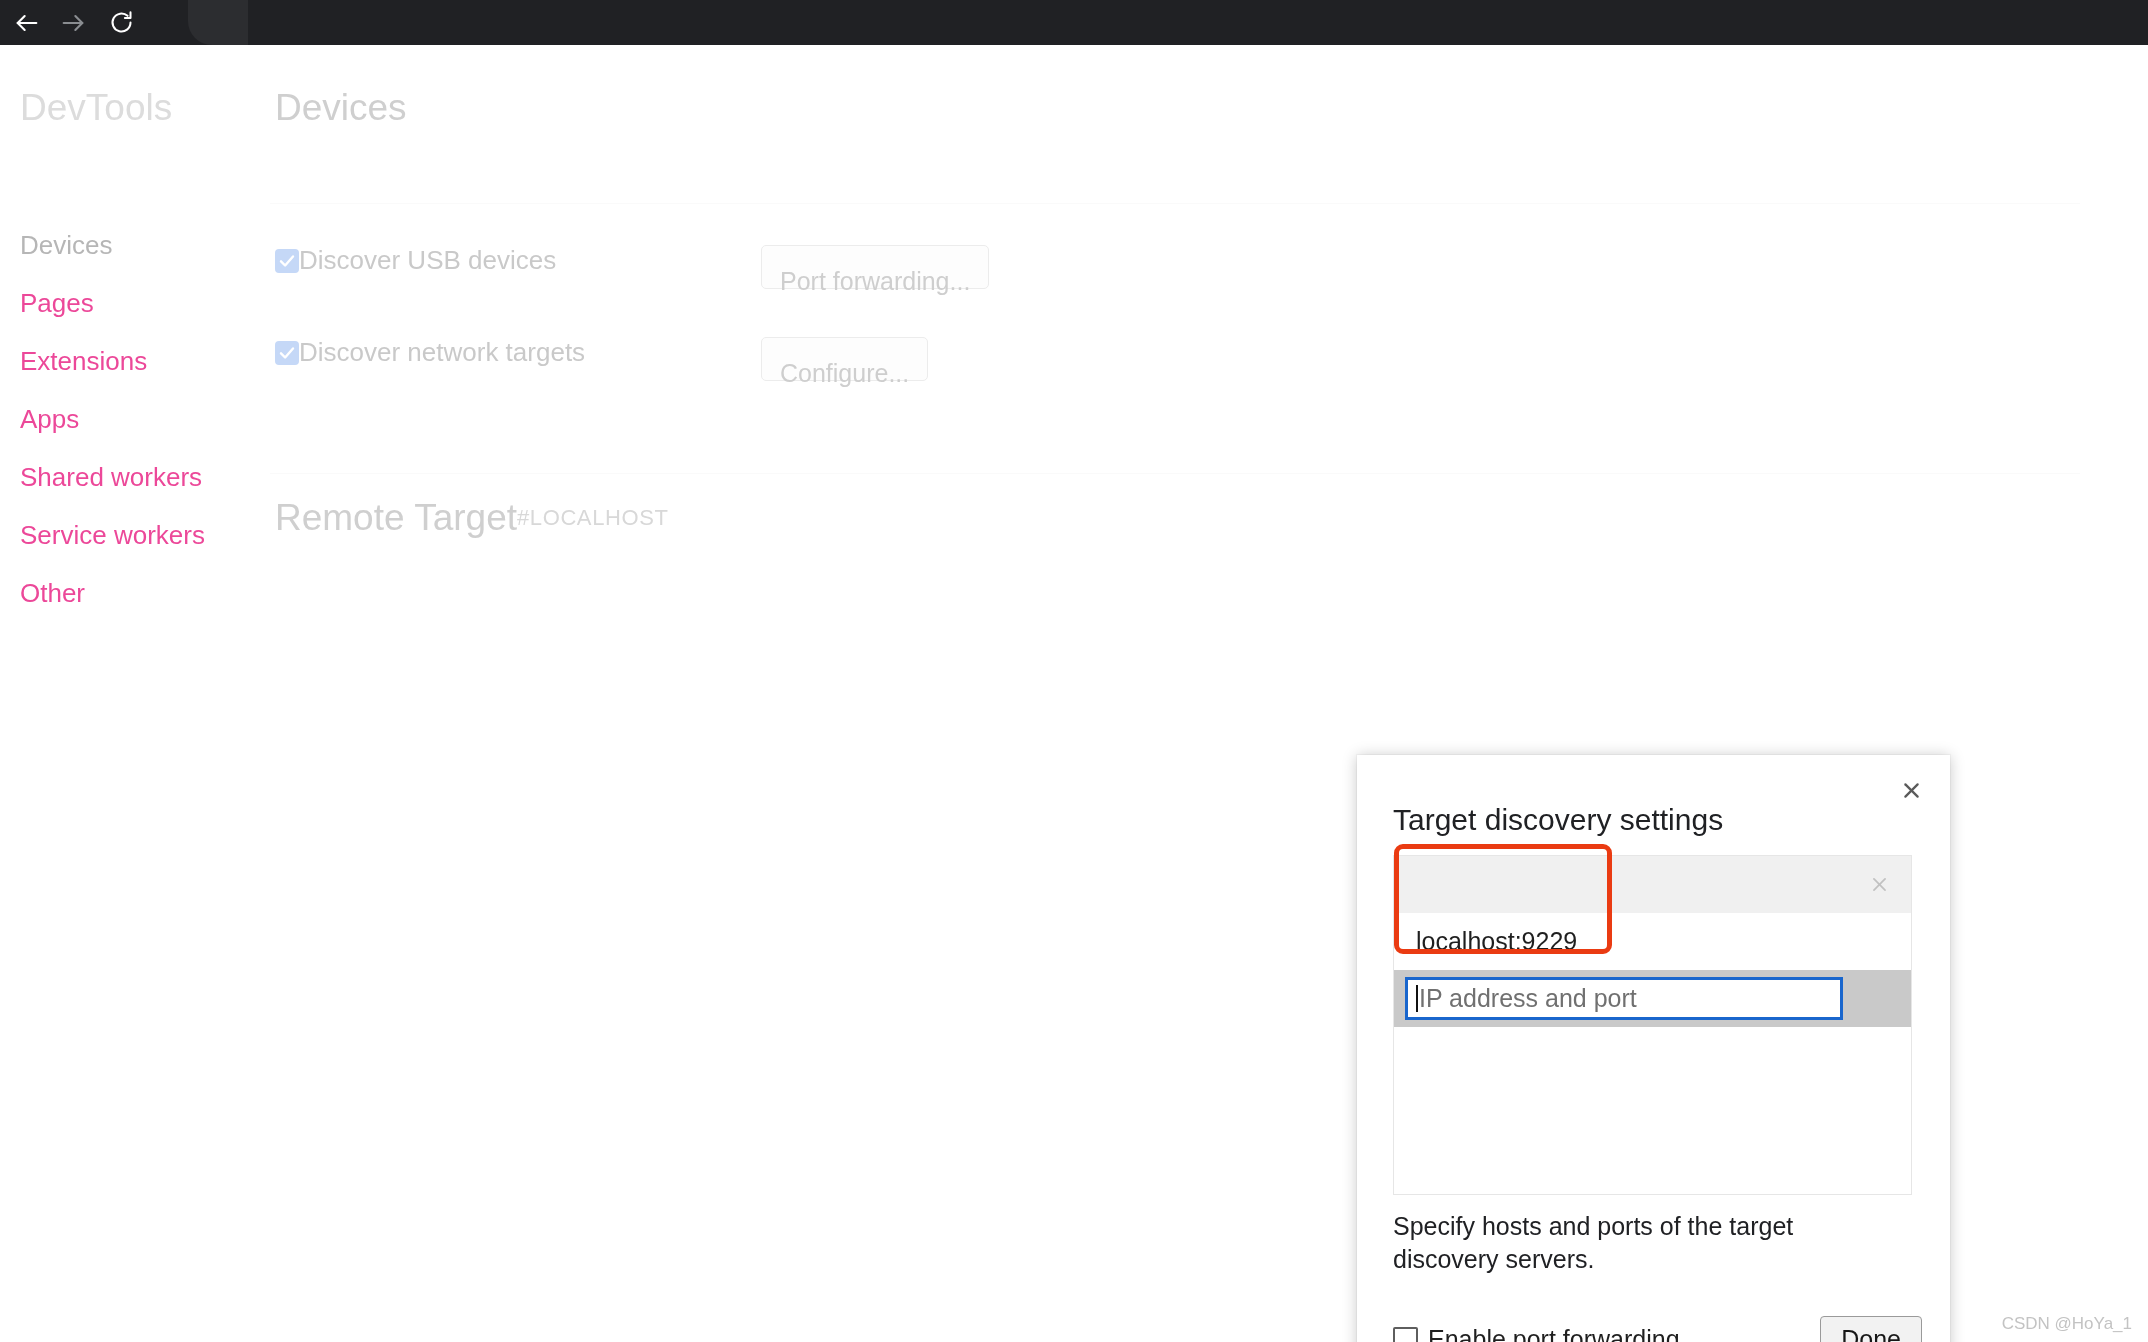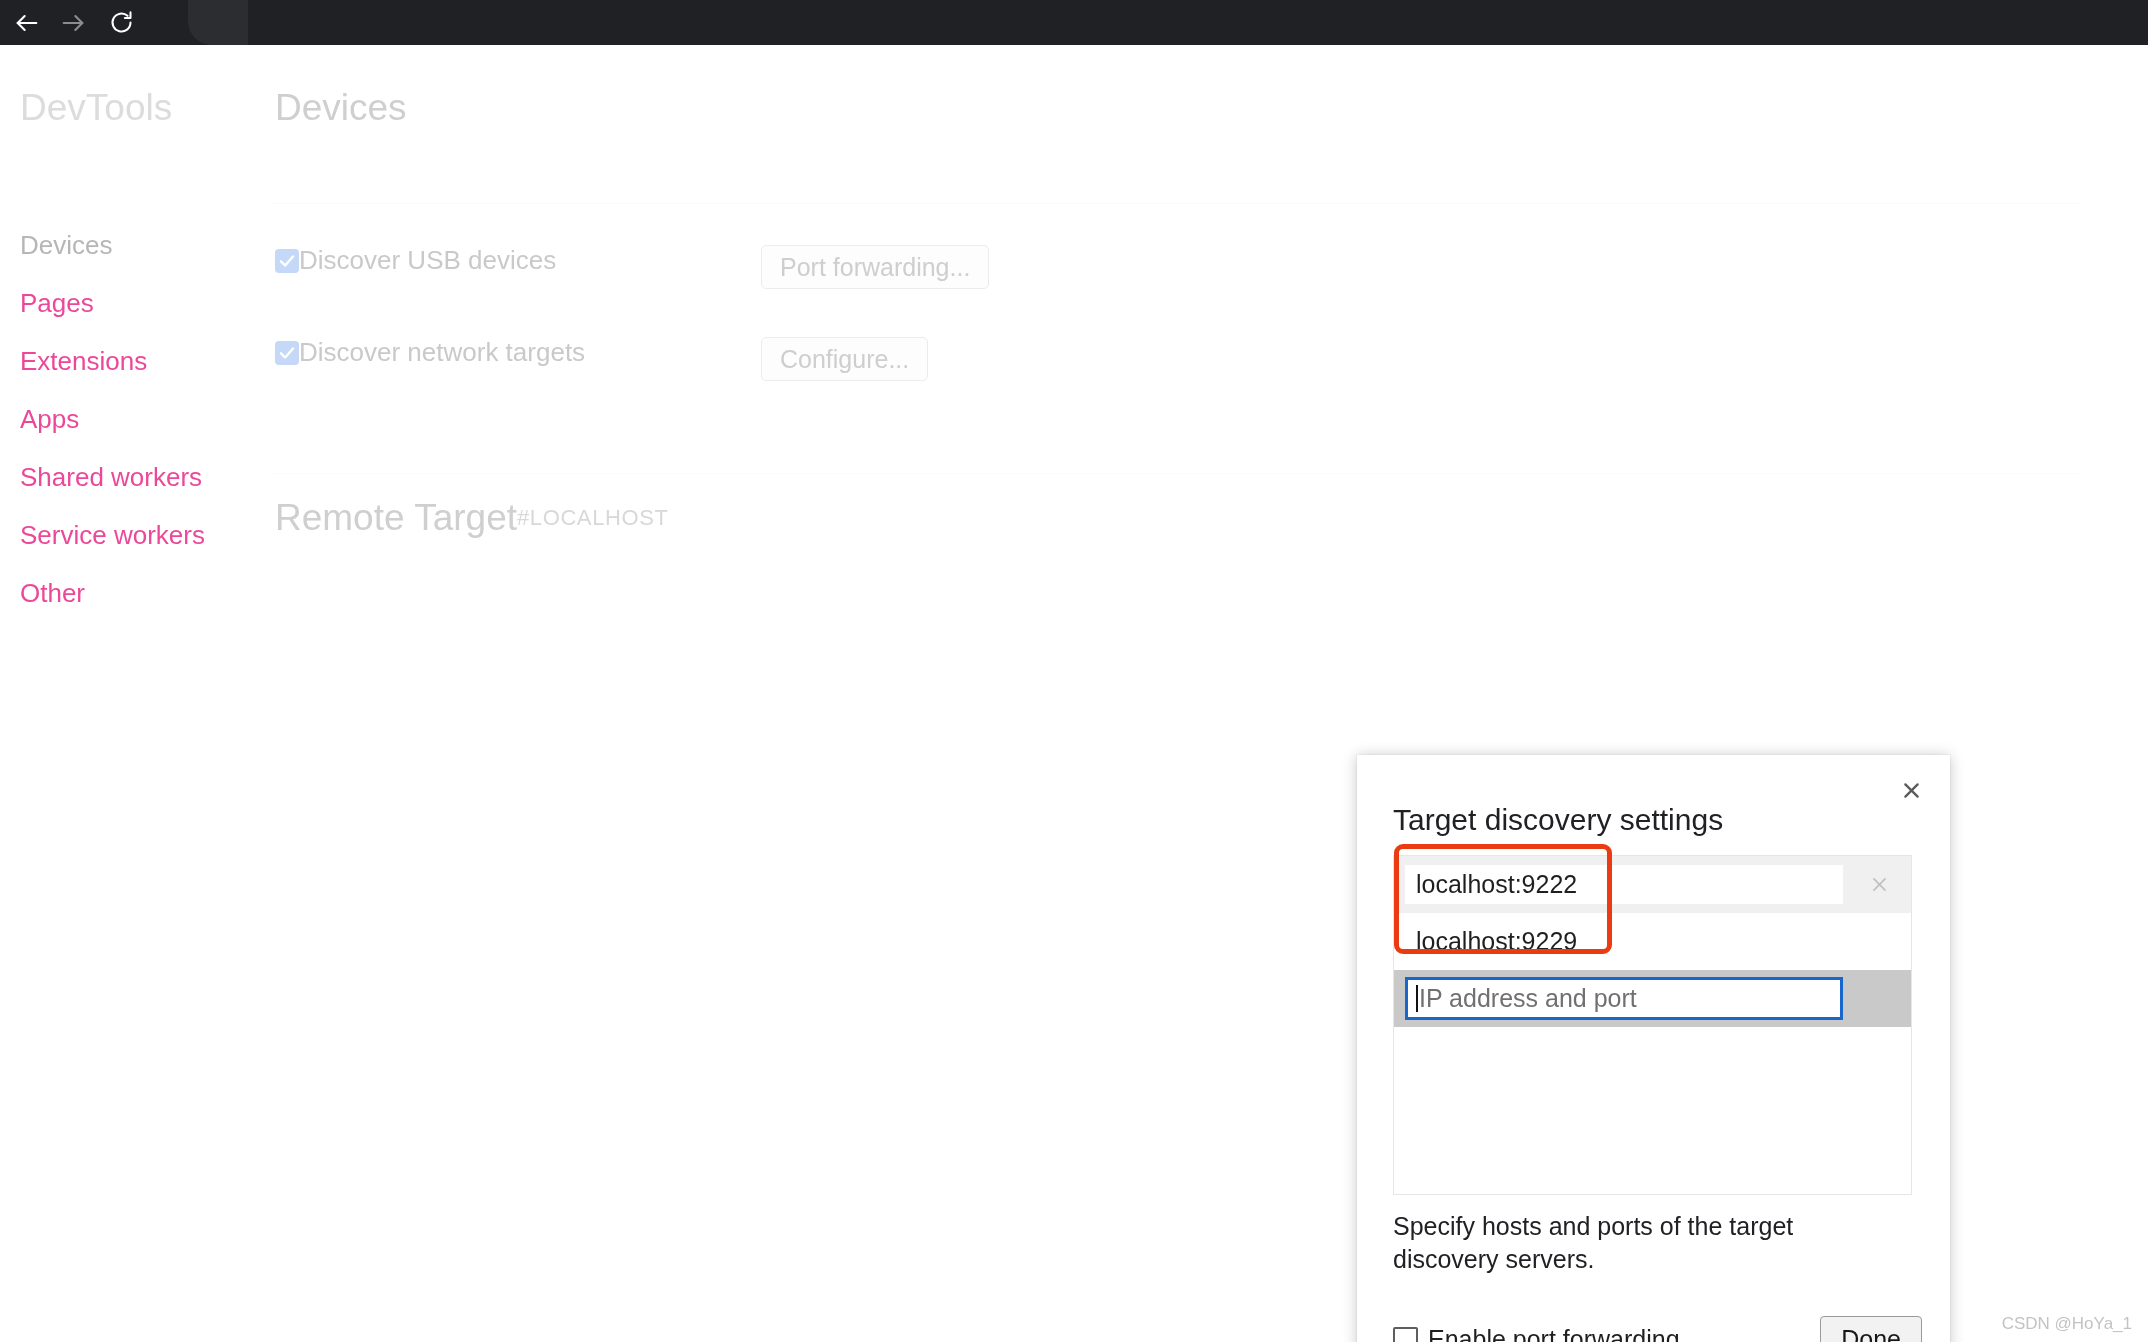--- a/index.html
+++ b/index.html
@@ -96,21 +96,21 @@
   .cb svg { display: block; }
   .checkrow .lbl {
     font-size: 26px; color: #c9c9c9; white-space: nowrap;
   }
 
   .ghost-btn {
     position: absolute;
     border: 1px solid #ececec; background: #fdfdfd;
     border-radius: 5px; color: #cecece;
     font-size: 25px; font-family: "Liberation Sans", sans-serif;
-    padding: 0 18px; height: 44px; line-height: 42px;
+    padding: 14px 18px; height: 44px; line-height: 42px;
     white-space: nowrap;
   }
   #btn-port-forwarding { left: 491px; top: 200px; }
   #btn-configure { left: 491px; top: 292px; }
 
   #node-link {
     position: absolute; left: 5px; top: 370px;
     font-size: 26px; color: #bfd0f0; white-space: nowrap;
   }
 
@@ -296,21 +296,20 @@
     <div id="dialog-close">
       <svg width="21" height="21" viewBox="0 0 24 24" fill="none" stroke="currentColor" stroke-width="2.6" stroke-linecap="round">
         <line x1="5" y1="5" x2="19" y2="19"></line>
           <line x1="19" y1="5" x2="5" y2="19"></line>
       </svg>
     </div>
     <div id="dialog-title">Target discovery settings</div>
 
     <div id="listbox">
       <div class="lrow alt">
-        <div class="cell">localhost:9222</div>
         <div class="rm">
           <svg width="19" height="19" viewBox="0 0 24 24" fill="none" stroke="currentColor" stroke-width="2.2" stroke-linecap="round">
             <line x1="5" y1="5" x2="19" y2="19"></line>
               <line x1="19" y1="5" x2="5" y2="19"></line>
           </svg>
         </div>
       </div>
 
       <div class="lrow plain">
         <div class="cell">localhost:9229</div>

